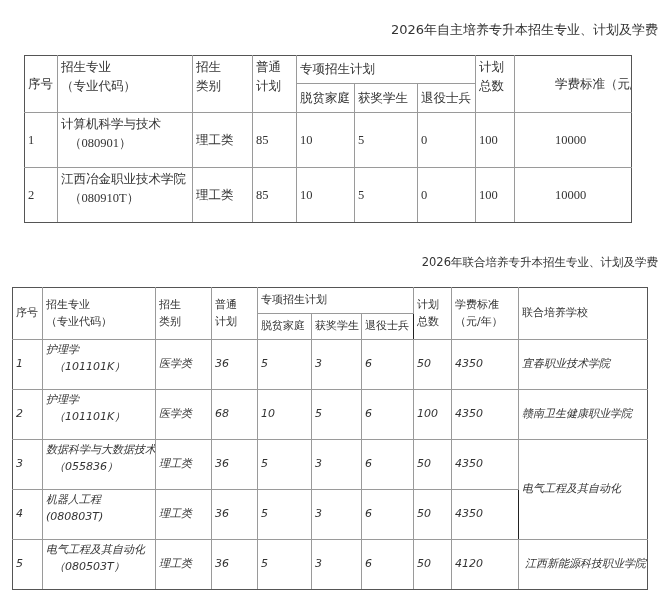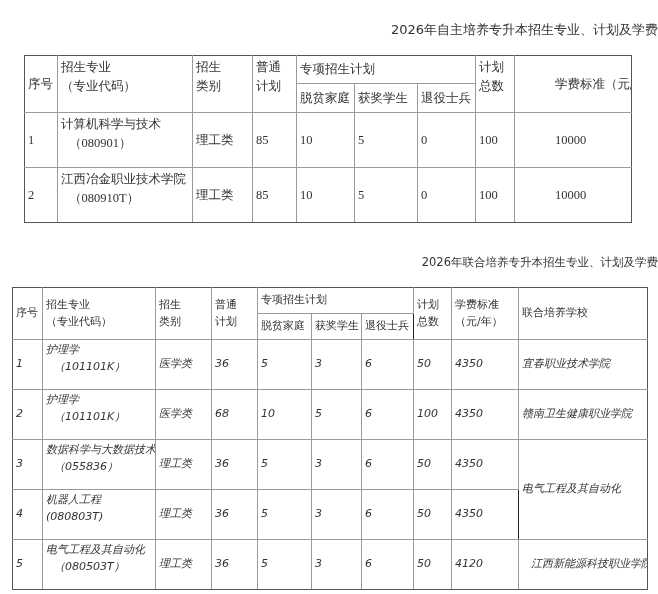--- a/index.html
+++ b/index.html
@@ -237,16 +237,16 @@
       <span class="line">电气工程及其自动化</span>
       <span class="line indent">（080503T）</span>
     </td>
     <td class="outer-b">理工类</td>
     <td class="outer-b">36</td>
     <td class="strong-l outer-b">5</td>
     <td class="outer-b">3</td>
     <td class="outer-b">6</td>
     <td class="strong-l outer-b">50</td>
     <td class="strong-l outer-b">4120</td>
-    <td class="strong-l outer-b outer-r" style="padding-left:12px">江西新能源科技职业学院</td>
+    <td class="strong-l outer-b outer-r" style="padding-left:6px">江西新能源科技职业学院</td>
   </tr>
 </tbody>
   </table>
 
 </body></html>

